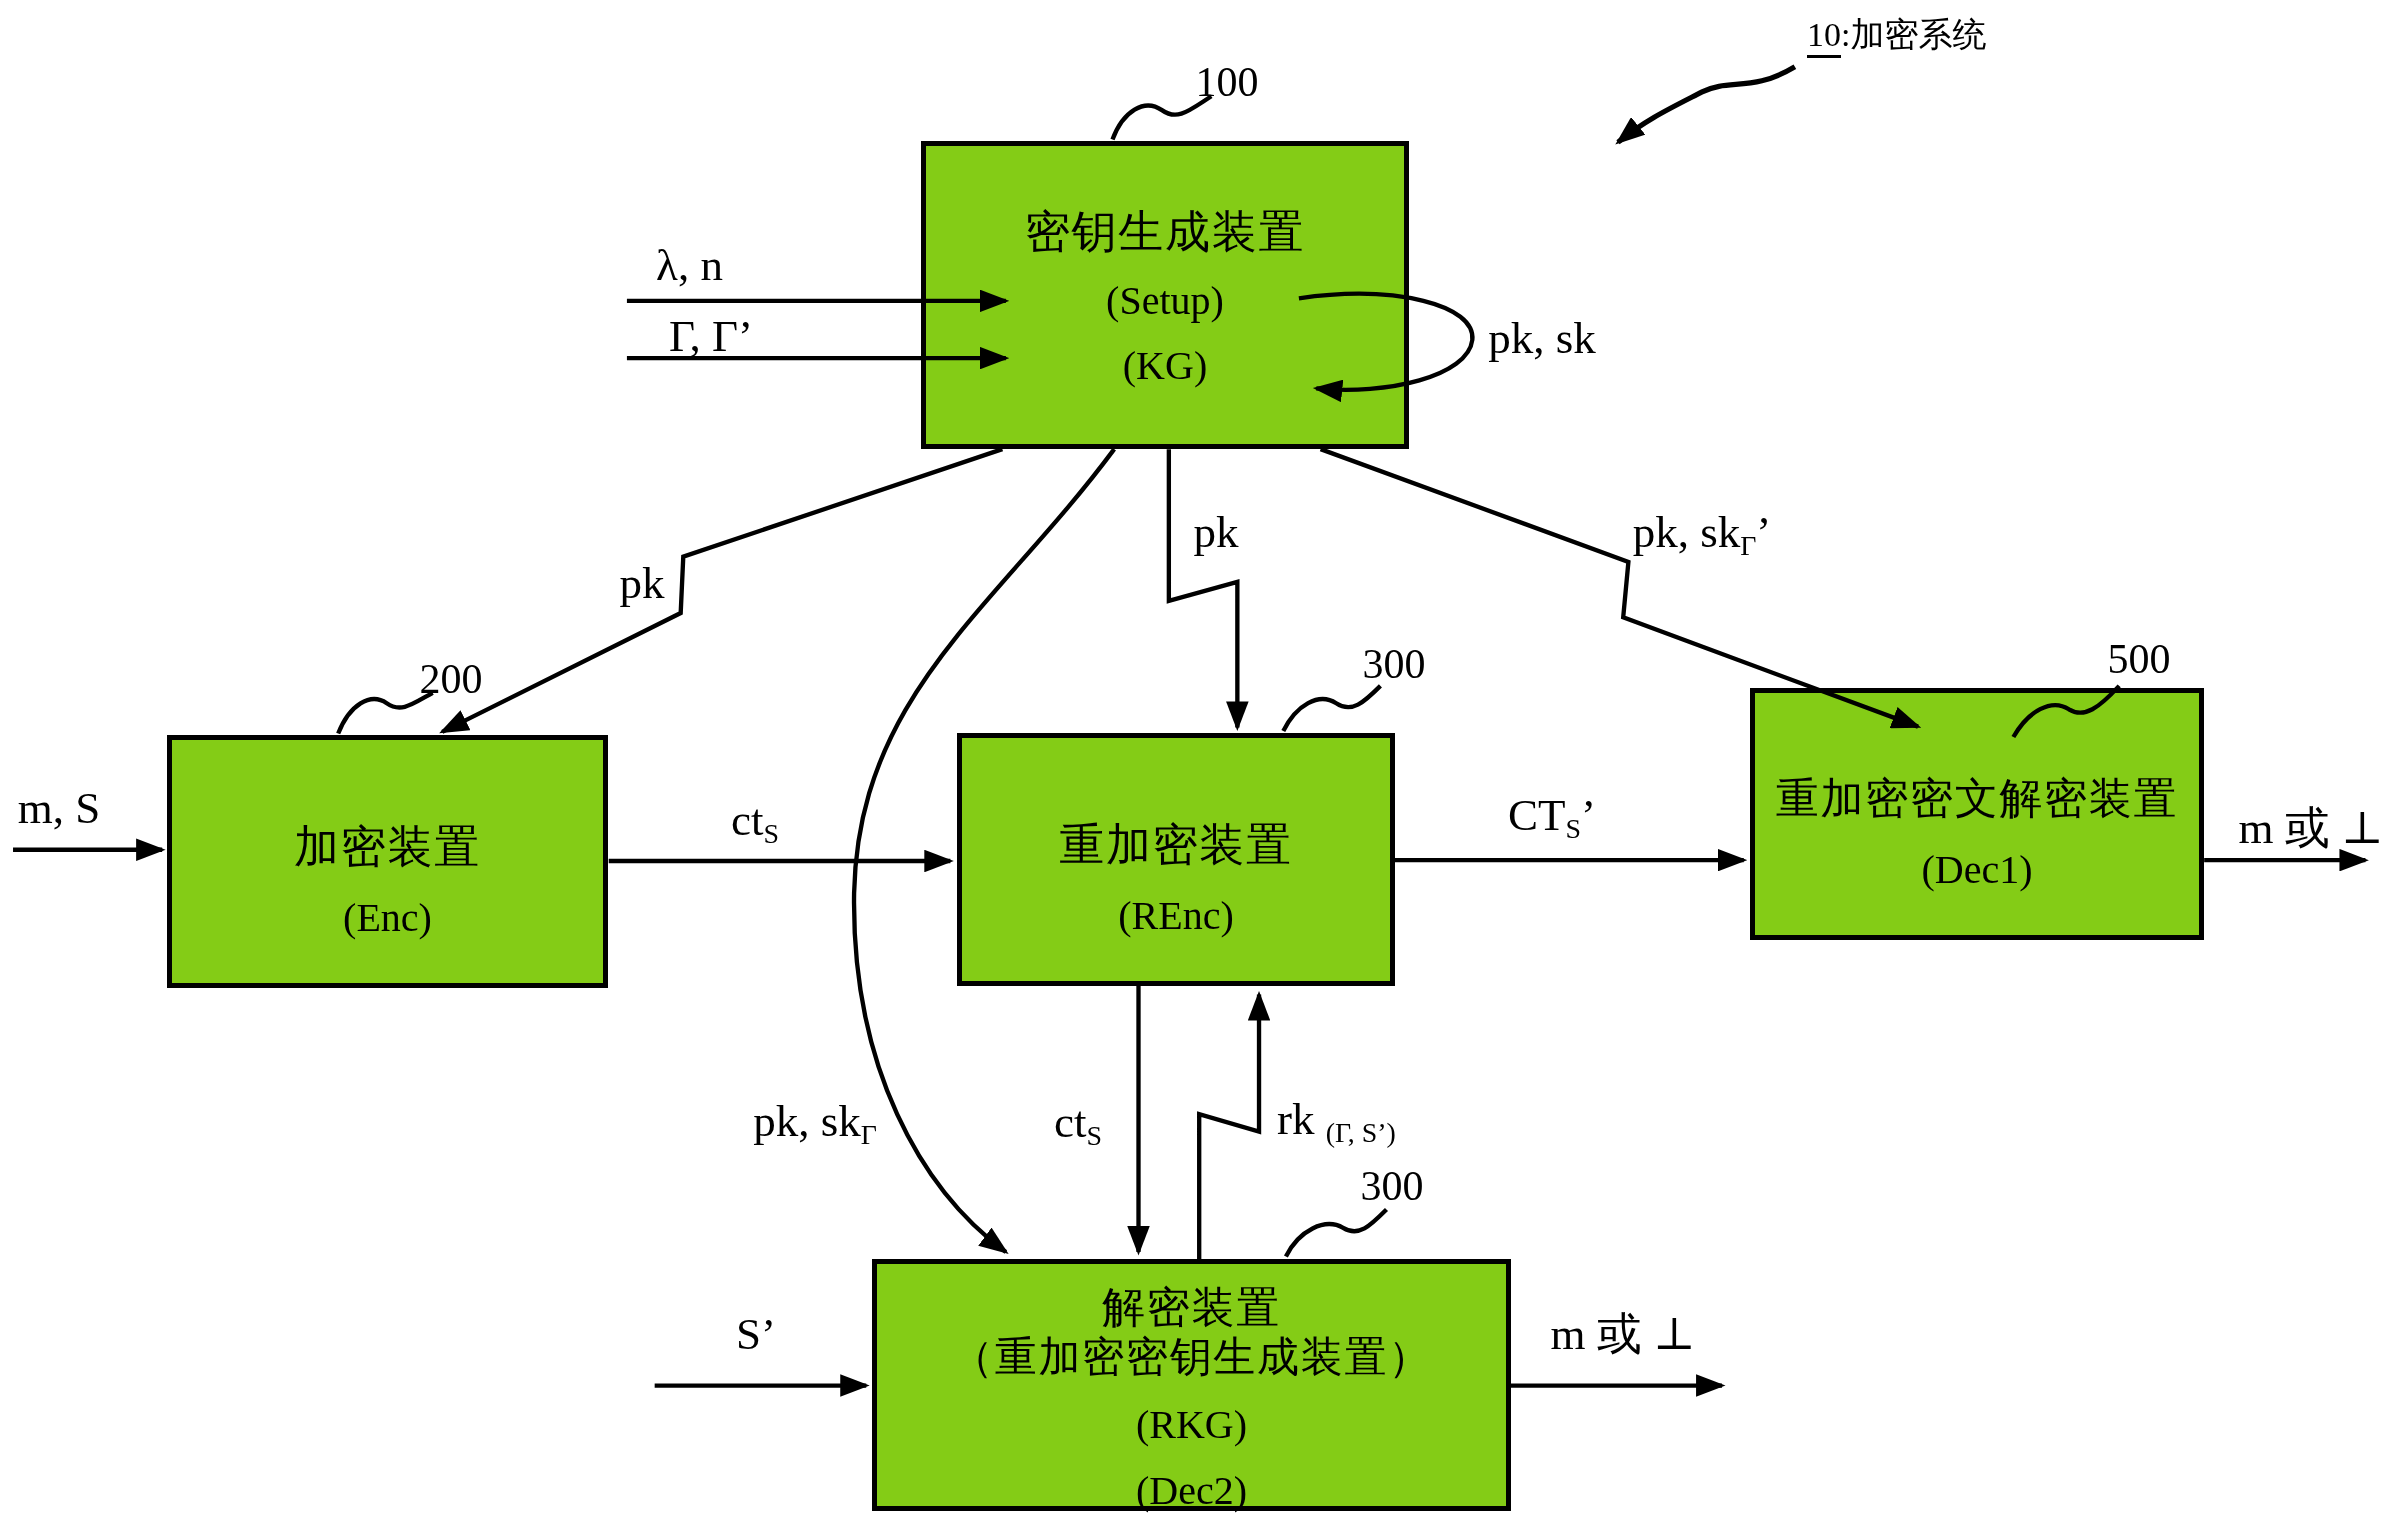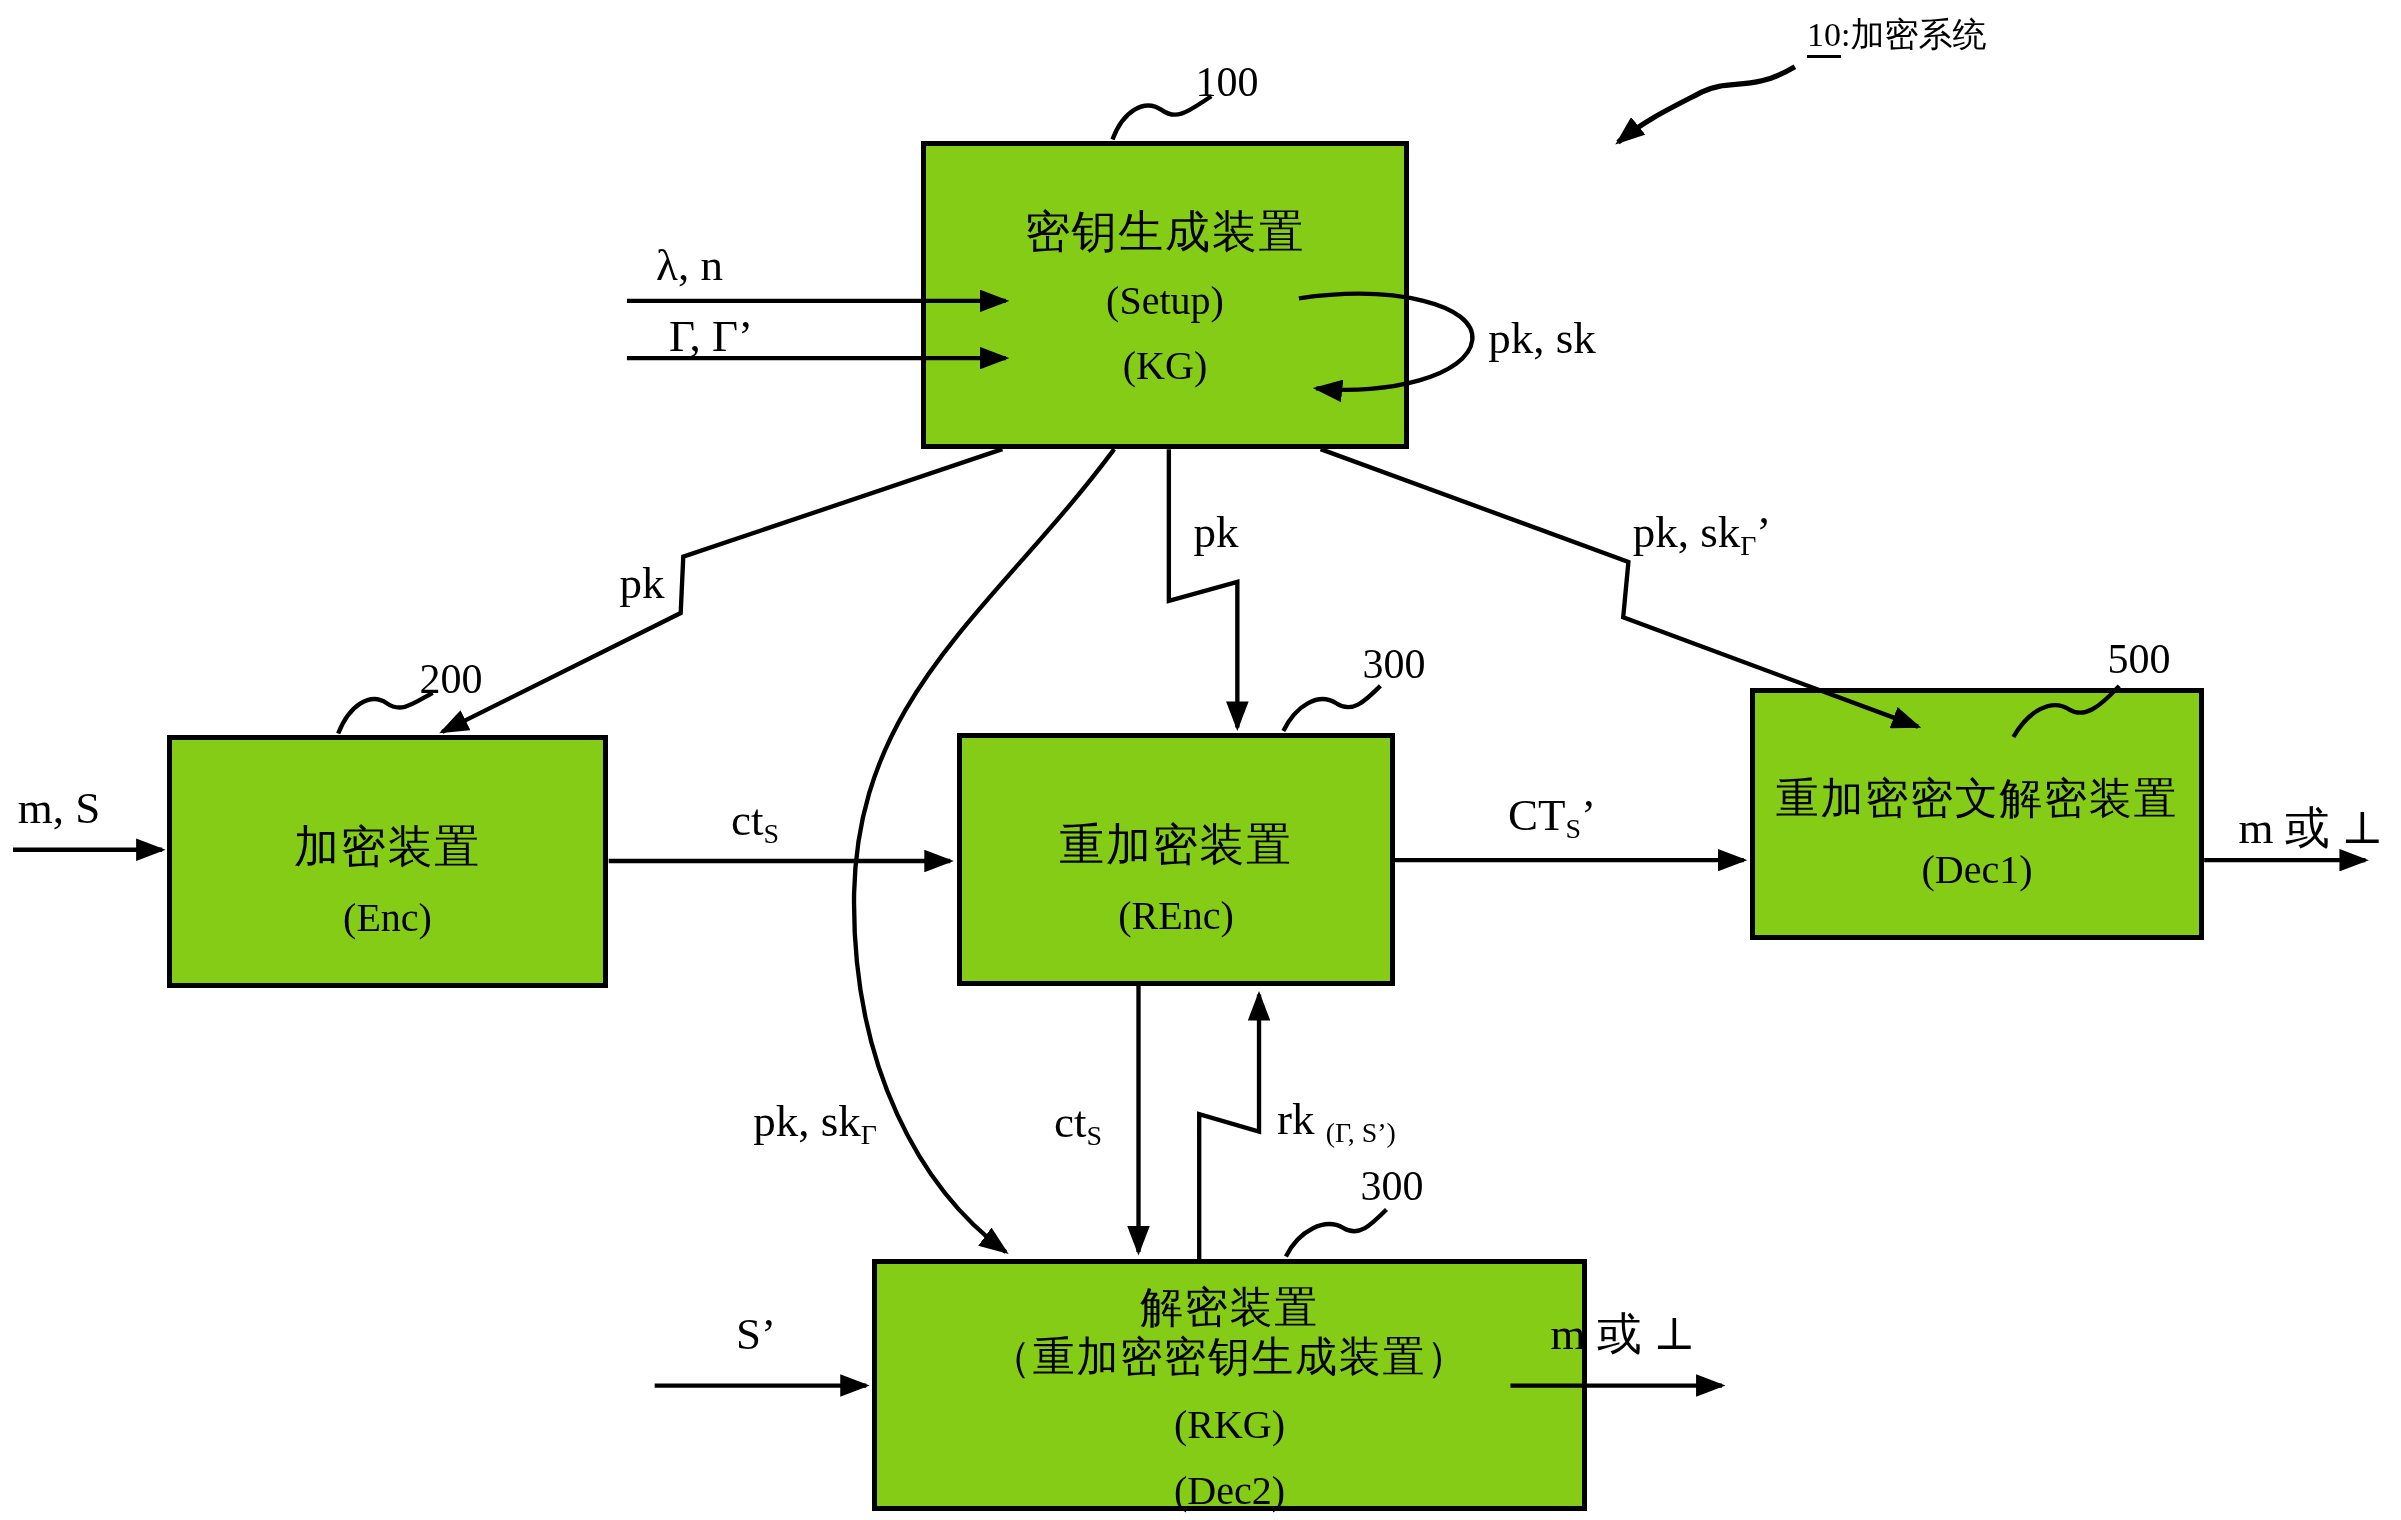--- a/index.html
+++ b/index.html
@@ -38,21 +38,21 @@
   <div class="box" style="left:167px;top:735px;width:441px;height:253px;">
     <div class="bline cn" style="top:107px;">加密装置</div>
     <div class="bline code" style="top:177px;">(Enc)</div>
   </div>
 
   <div class="box" style="left:1750px;top:688px;width:454px;height:252px;">
     <div class="bline cn" style="top:106px;font-size:43px;">重加密密文解密装置</div>
     <div class="bline code" style="top:176px;">(Dec1)</div>
   </div>
 
-  <div class="box" style="left:872px;top:1259px;width:715px;height:252px;">
+  <div class="box" style="left:872px;top:1259px;width:639px;height:252px;">
     <div class="bline cn" style="top:44px;font-size:43px;">解密装置</div>
     <div class="bline cn" style="top:93px;font-size:42px;">（重加密密钥生成装置）</div>
     <div class="bline code" style="top:160px;">(RKG)</div>
     <div class="bline code" style="top:226px;">(Dec2)</div>
   </div>
 
   <svg class="overlay" width="2401" height="1520" viewBox="0 0 2769 1753">
     <defs>
       <marker id="ah" markerUnits="userSpaceOnUse" markerWidth="34" markerHeight="26" refX="30" refY="13" orient="auto">
         <path d="M0,0 L34,13 L0,26 z" fill="#000"></path>

